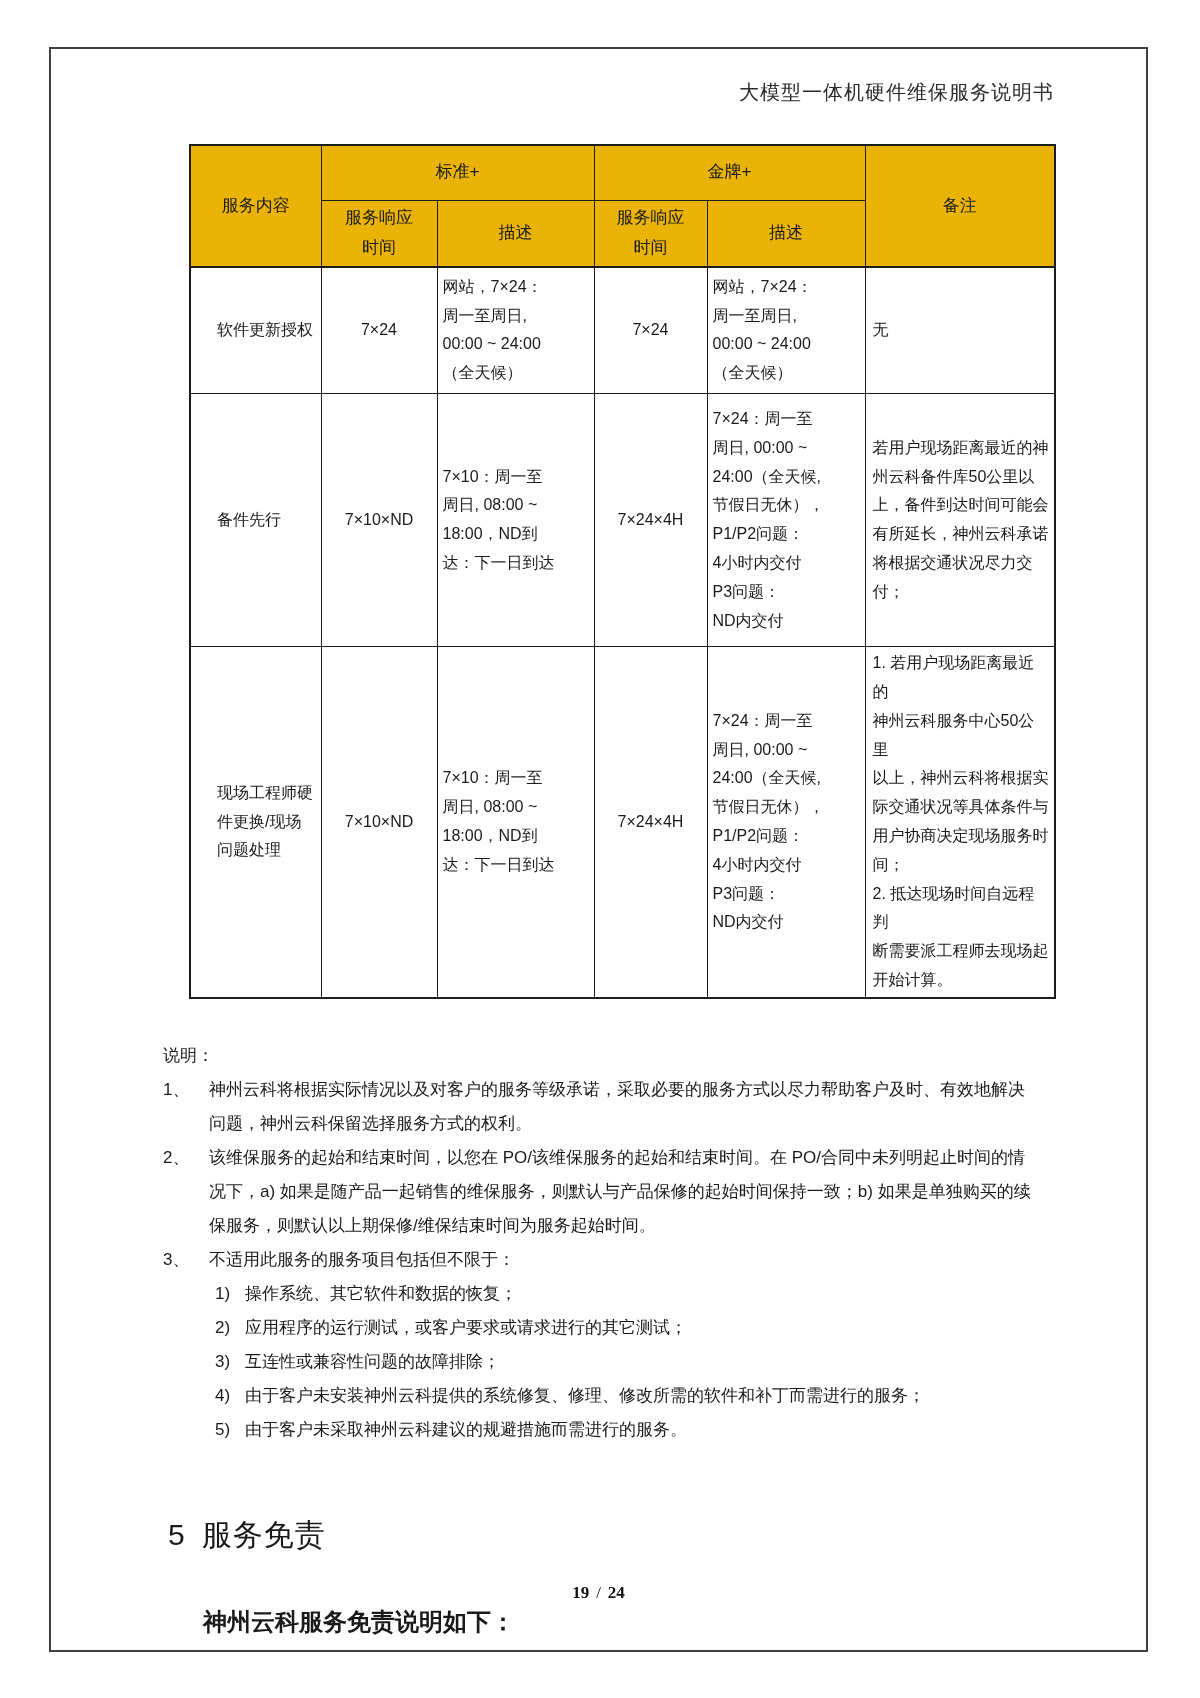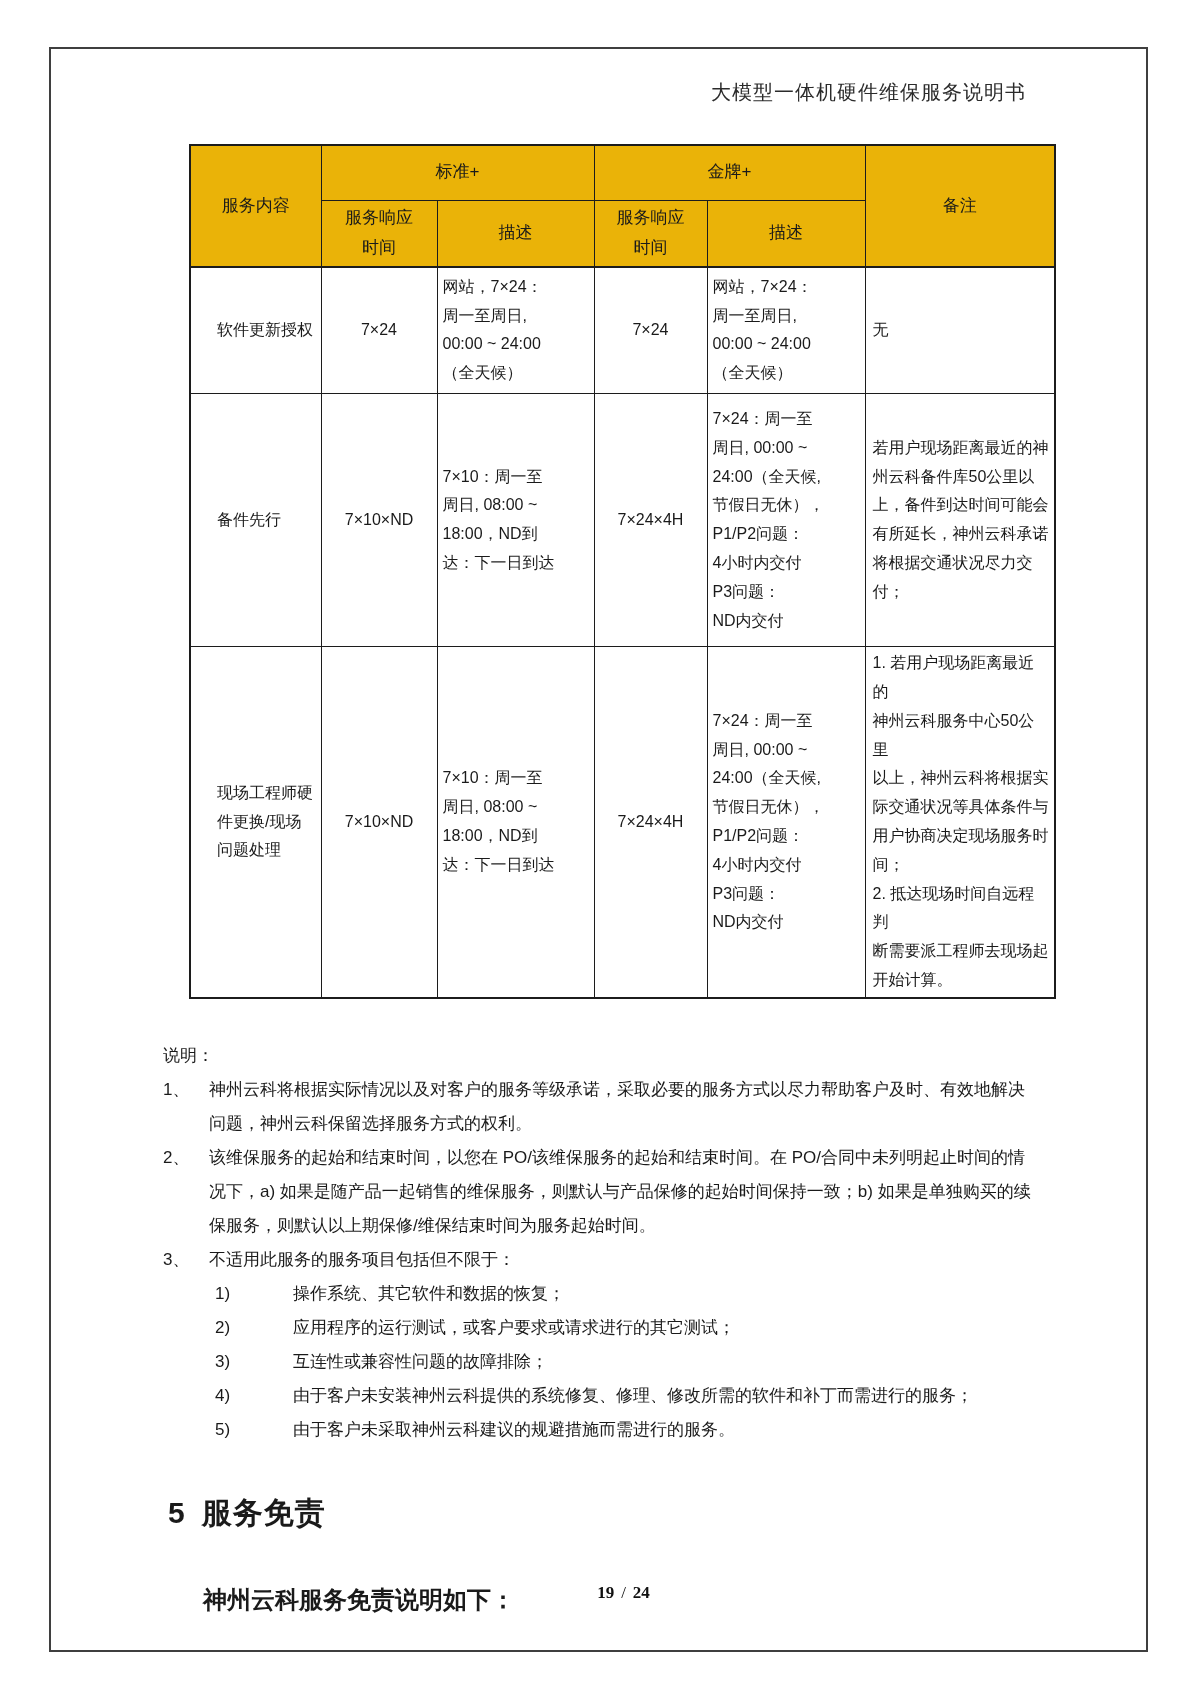--- a/index.html
+++ b/index.html
@@ -11,21 +11,21 @@
     -webkit-font-smoothing:antialiased;
   }
   .frame {
     position:absolute; left:49px; top:47px;
     width:1099px; height:1605px;
     border:2px solid #3f3f3f;
     background:#ffffff;
     box-sizing:border-box;
   }
   .doc-header {
-    margin-top:30px; padding-right:120px;
+    margin-top:30px; padding-right:92px;
     text-align:right;
     font-family:"Liberation Serif","DejaVu Serif",serif;
     font-size:20px; color:#2b2b2b;
     letter-spacing:1px;
   }
   table.service-table {
     margin:38px 0 0 138px;
     border-collapse:collapse;
     table-layout:fixed;
     width:865px;
@@ -63,37 +63,37 @@
     width:868px;
     font-size:17px;
     line-height:2.0;
   }
   .notes-title { font-weight:normal; }
   .note-item { display:flex; }
   .note-num  { flex:none; width:46px; }
   .note-text { flex:1; }
   .note-sub  { display:flex; margin-left:52px; }
   .sub-num   { flex:none; width:30px; }
-  .sub-text  { flex:1;margin-left:48px; }
+  .sub-text  { flex:1; }
   .heading5 {
-    margin:46px 0 0 117px;
-    font-size:30px; font-weight:bold;
+    margin:68px 0 0 117px;
+    font-size:30px; font-weight:normal;
     letter-spacing:1px;
   }
   .heading5 .h-num { display:inline-block; }
   .heading5 .h-text { display:inline-block; margin-left:16px; }
   .subtitle {
     margin:50px 0 0 152px;
     font-size:24px; font-weight:bold;
   }
   .page-footer {
     position:absolute; left:0; top:1534px; width:100%;
     text-align:center;
     font-family:"Liberation Serif","DejaVu Serif",serif;
-    font-size:17px; font-weight:bold; color:#111;padding-left:25px;
+    font-size:17px; font-weight:bold; color:#111;
   }
   .page-footer .sep { margin:0 7px; font-weight:normal; }
 </style>
 </head>
 <body>
 
 <div class="frame">
 
   <div class="doc-header">大模型一体机硬件维保服务说明书</div>
 

